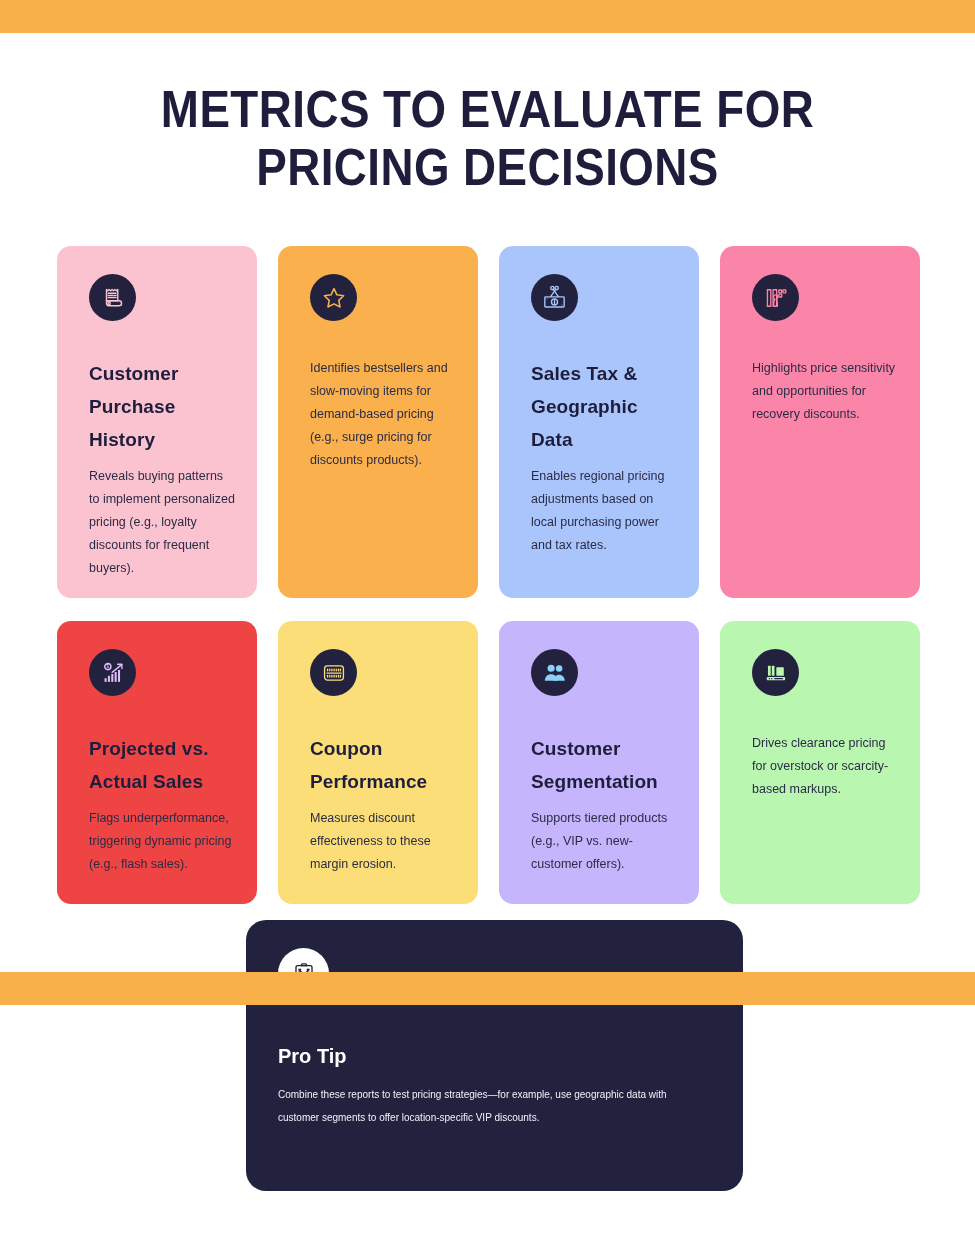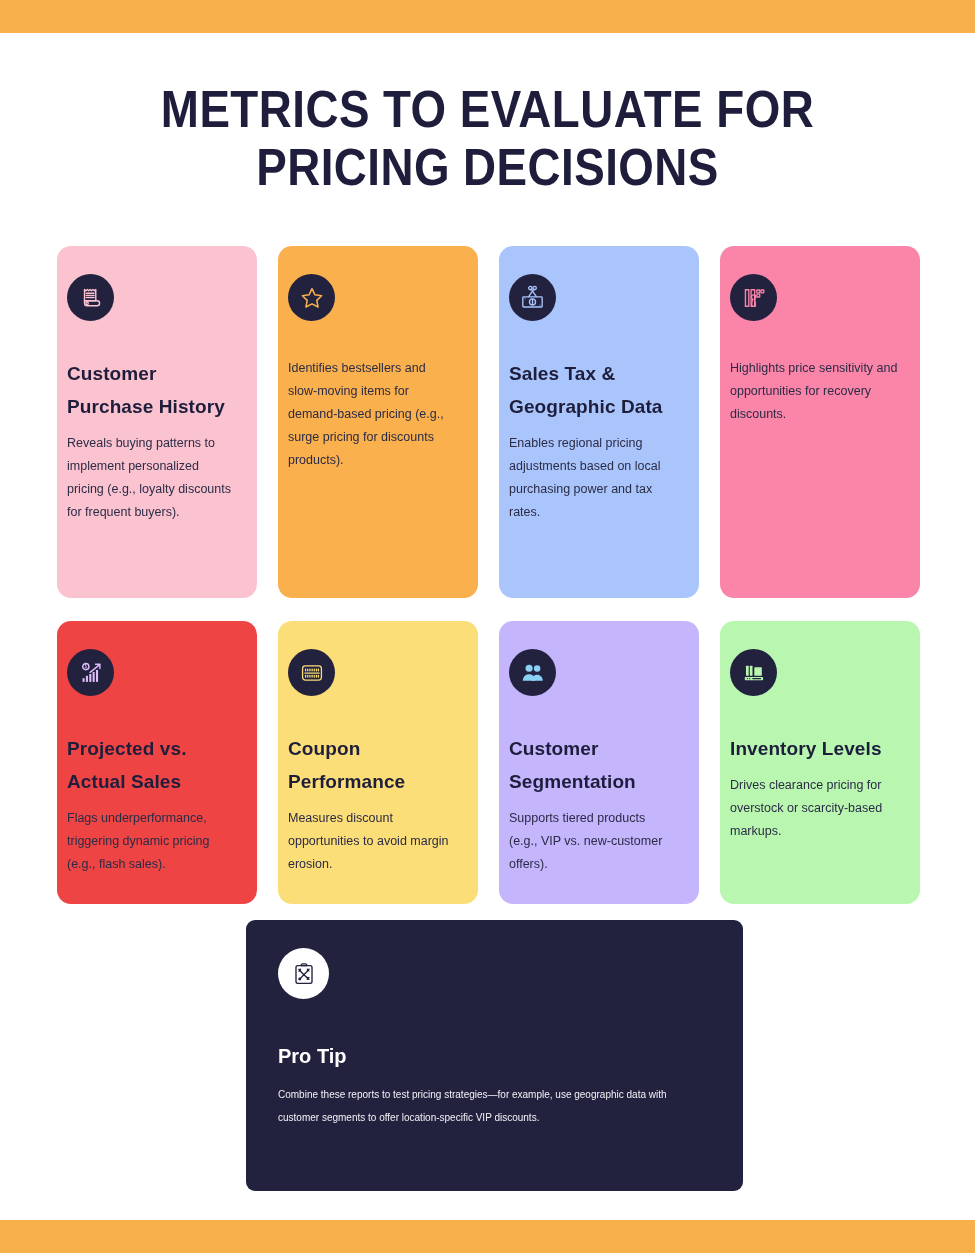--- a/index.html
+++ b/index.html
@@ -8,21 +8,21 @@
     width: 975px;
     height: 1253px;
     background: #ffffff;
     font-family: "Liberation Sans", sans-serif;
     overflow: hidden;
   }
 
   #page {
     position: relative;
     width: 975px;
-    height: 1253px;
+    height: 1005px;
     background: #ffffff;
   }
 
   .top-bar {
     position: absolute;
     top: 0; left: 0;
     width: 975px;
     height: 33px;
     background: #F8B04A;
   }
@@ -57,21 +57,21 @@
     left: 57px;
     width: 861px;
     display: grid;
     grid-template-columns: repeat(4, 200px);
     column-gap: 21px;
     row-gap: 23px;
   }
 
   .card {
     border-radius: 14px;
-    padding: 28px 22px 20px 10px;
+    padding: 28px 22px 20px 32px;
     position: relative;
   }
 
   .icon-circle {
     width: 47px;
     height: 47px;
     border-radius: 50%;
     background: #22223F;
     display: flex;
     align-items: center;
@@ -100,21 +100,21 @@
   }
 
   
   .protip {
     position: absolute;
     left: 246px;
     top: 920px;
     width: 497px;
     height: 271px;
     background: #22223F;
-    border-radius: 9px;
+    border-radius: 20px;
     padding: 28px 40px 24px 32px;
   }
 
   .protip-icon {
     width: 51px;
     height: 51px;
     border-radius: 50%;
     background: #ffffff;
     display: flex;
     align-items: center;
@@ -242,21 +242,21 @@
           <line x1="6.1" y1="14.2" x2="6.1" y2="15.8"></line>
           <line x1="8.1" y1="14.2" x2="8.1" y2="15.8"></line>
           <line x1="10.1" y1="14.2" x2="10.1" y2="15.8"></line>
           <line x1="12.1" y1="14.2" x2="12.1" y2="15.8"></line>
           <line x1="14.1" y1="14.2" x2="14.1" y2="15.8"></line>
           <line x1="16.1" y1="14.2" x2="16.1" y2="15.8"></line>
           <line x1="17.9" y1="14.2" x2="17.9" y2="15.8"></line>
         </svg>
       </div>
       <div class="card-title">Coupon Performance</div>
-      <div class="card-desc">Measures discount opportunities to avoid margin erosion.</div>
+      <div class="card-desc">Measures discount effectiveness to these margin erosion.</div>
     </div>
 
     <div class="card" style="background:#c4b5fd;height:283px;">
       <div class="icon-circle">
         <svg width="26" height="26" viewBox="0 0 24 24" fill="#8BD0F5" stroke="none">
           <circle cx="8.4" cy="7.6" r="3.3"></circle>
           <path d="M2.6 19.2 c0 -3.6 2.6 -6.1 5.8 -6.1 c3.2 0 5.8 2.5 5.8 6.1 z"></path>
           <circle cx="15.8" cy="7.9" r="3"></circle>
           <path d="M10.6 19.2 c0 -3.4 2.3 -5.7 5.2 -5.7 c2.9 0 5.2 2.3 5.2 5.7 z"></path>
         </svg>
@@ -270,21 +270,20 @@
         <svg width="26" height="26" viewBox="0 0 24 24" fill="#B9F7B0" stroke="none">
           <rect x="4.6" y="5.2" width="2.5" height="9.4" rx="0.5"></rect>
           <rect x="8.1" y="5.2" width="2.5" height="9.4" rx="0.5"></rect>
           <rect x="12.3" y="6.6" width="6.9" height="8" rx="0.6"></rect>
           <rect x="3.5" y="15.6" width="16.9" height="3.2" rx="0.7"></rect>
           <circle cx="5.9" cy="17.2" r="0.65" fill="#22223F"></circle>
           <circle cx="8.1" cy="17.2" r="0.65" fill="#22223F"></circle>
           <rect x="10.4" y="16.7" width="8.2" height="1" rx="0.4" fill="#22223F"></rect>
         </svg>
       </div>
-      <div class="card-title">Inventory Levels</div>
       <div class="card-desc">Drives clearance pricing for overstock or scarcity-based markups.</div>
     </div>
 
   </div>
 
   <div class="protip">
     <div class="protip-icon">
       <svg width="26" height="26" viewBox="0 0 24 24" fill="none" stroke="#22223F" stroke-width="1.25" stroke-linecap="round" stroke-linejoin="round">
         <rect x="4.6" y="4.3" width="14.8" height="16.3" rx="1.7"></rect>
         <path d="M9.6 4.3 V3.6 a0.9 0.9 0 0 1 0.9 -0.9 h3 a0.9 0.9 0 0 1 0.9 0.9 v0.7 z"></path>

